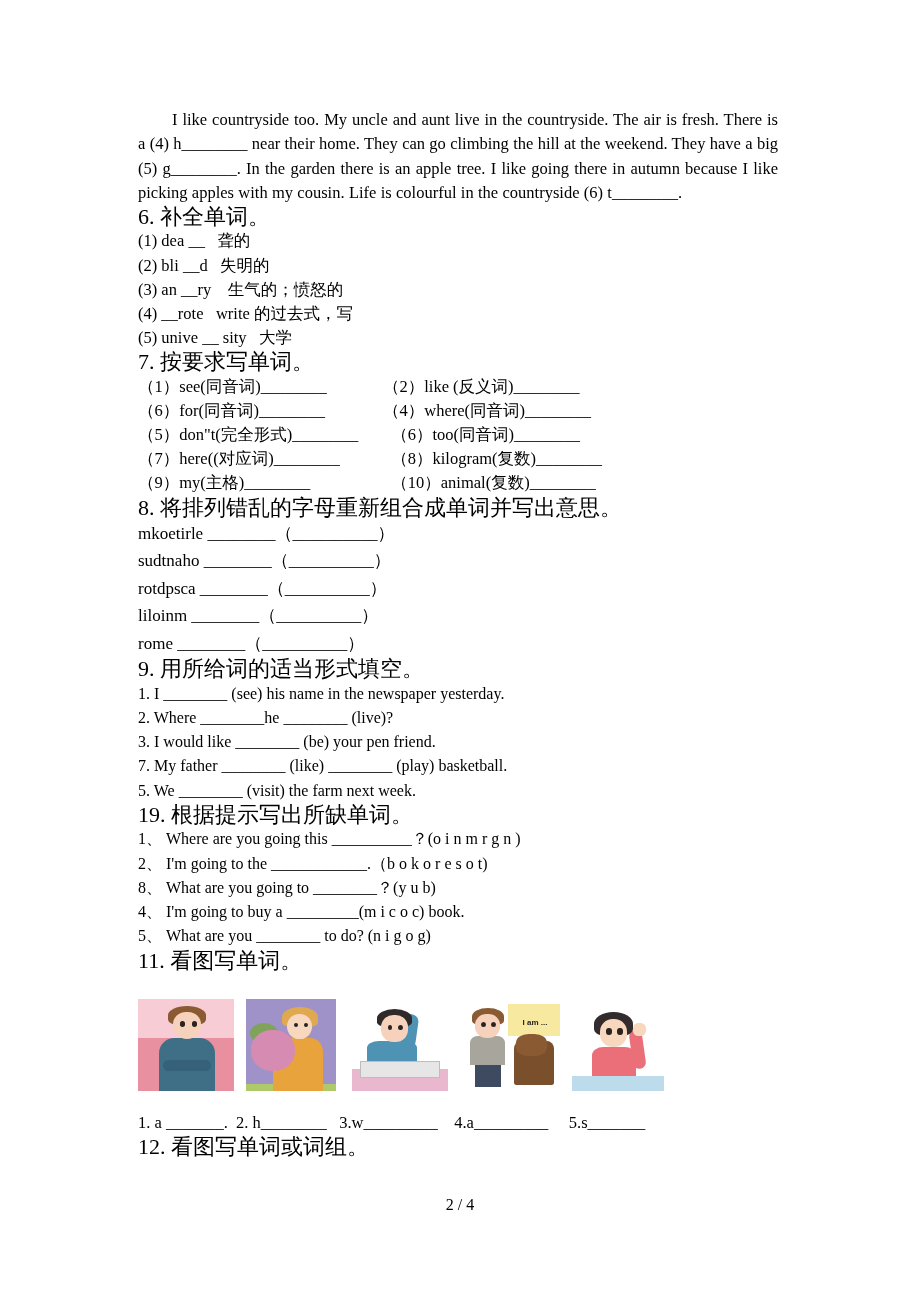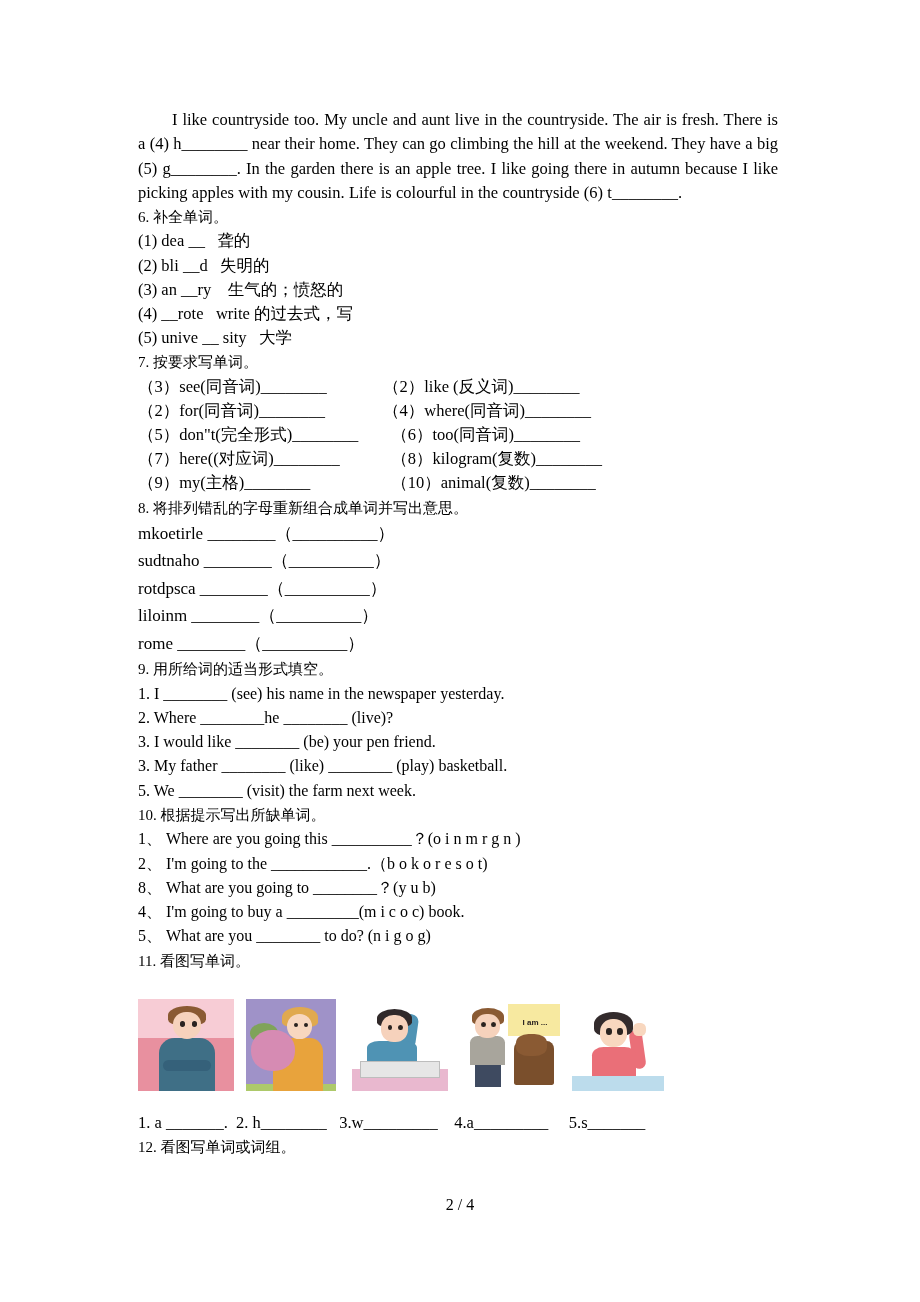--- a/index.html
+++ b/index.html
@@ -40,21 +40,21 @@
     margin: 0;
     word-spacing: 0.2px;
   }
 
   
   .section {
     font-size: 16.5px;
     line-height: 24.2px;
   }
   .sec-title {
-    font-size: 15px;
+    font-size: 22px;
     line-height: 24.2px;
     white-space: pre;
   }
   .line {
     font-size: 16.5px;
     line-height: 24.2px;
     white-space: pre;
   }
 
   
@@ -192,25 +192,25 @@
       <div class="line">(1) dea __   聋的</div>
       <div class="line">(2) bli __d   失明的</div>
       <div class="line">(3) an __ry    生气的；愤怒的</div>
       <div class="line">(4) __rote   write 的过去式，写</div>
       <div class="line">(5) unive __ sity   大学</div>
     </div>
 
     <div class="section two-col">
       <div class="sec-title">7. 按要求写单词。</div>
       <div class="row">
-        <span class="cl">（3）see(同音词)________</span>
+        <span class="cl">（1）see(同音词)________</span>
         <span class="cr">（2）like (反义词)________</span>
       </div>
       <div class="row">
-        <span class="cl">（2）for(同音词)________</span>
+        <span class="cl">（6）for(同音词)________</span>
         <span class="cr">（4）where(同音词)________</span>
       </div>
       <div class="row">
         <span class="cl">（5）don"t(完全形式)________</span>
         <span class="cr">  （6）too(同音词)________</span>
       </div>
       <div class="row">
         <span class="cl">（7）here((对应词)________</span>
         <span class="cr">  （8）kilogram(复数)________</span>
       </div>
@@ -227,26 +227,26 @@
       <div class="scramble">rotdpsca ________（__________）</div>
       <div class="scramble">liloinm ________（__________）</div>
       <div class="scramble">rome ________（__________）</div>
     </div>
 
     <div class="section">
       <div class="sec-title">9. 用所给词的适当形式填空。</div>
       <div class="qline">1. I ________ (see) his name in the newspaper yesterday.</div>
       <div class="qline">2. Where ________he ________ (live)?</div>
       <div class="qline">3. I would like ________ (be) your pen friend.</div>
-      <div class="qline">3. My father ________ (like) ________ (play) basketball.</div>
+      <div class="qline">7. My father ________ (like) ________ (play) basketball.</div>
       <div class="qline">5. We ________ (visit) the farm next week.</div>
     </div>
 
     <div class="section">
-      <div class="sec-title">10. 根据提示写出所缺单词。</div>
+      <div class="sec-title">19. 根据提示写出所缺单词。</div>
       <div class="qline">1、 Where are you going this __________？(o i n m r g n )</div>
       <div class="qline">2、 I'm going to the ____________.（b o k o r e s o t)</div>
       <div class="qline">8、 What are you going to ________？(y u b)</div>
       <div class="qline">4、 I'm going to buy a _________(m i c o c) book.</div>
       <div class="qline">5、 What are you ________ to do? (n i g o g)</div>
     </div>
 
     <div class="section">
       <div class="sec-title">11. 看图写单词。</div>
 

